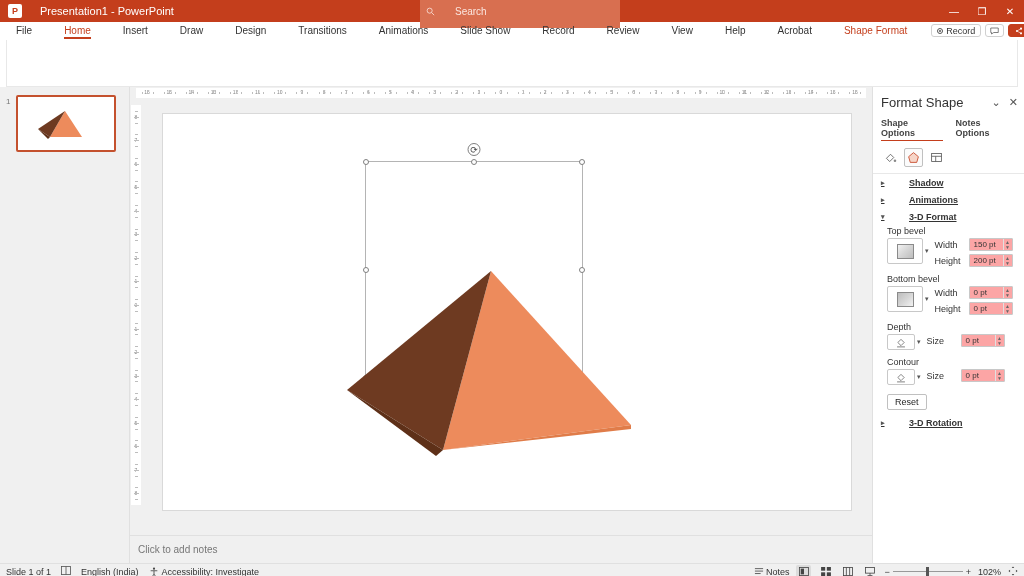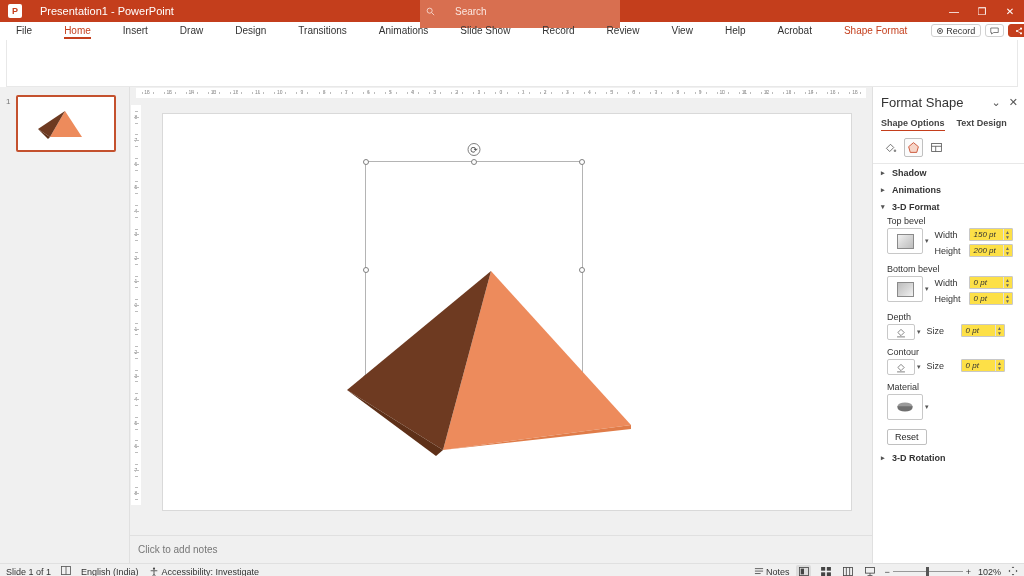--- a/index.html
+++ b/index.html
@@ -144,39 +144,39 @@
   .pane-icons {
     display:flex; gap:4px; padding:4px 8px 6px 8px; border-bottom:1px solid #e8e8e8;
   }
   .pane-icon {
     width:19px;height:19px;display:flex;align-items:center;justify-content:center;
     border:1px solid transparent;border-radius:2px;
   }
   .pane-icon.active { border:1px solid #c0c0c0; background:#fbfbfb;}
   .section {
     padding:3.5px 8px; font-size:9px; font-weight:bold; color:#333;
-    display:flex; align-items:center; gap:5px;
+    display:flex; align-items:center; gap:22px;text-decoration:underline;
   }
   .chev { font-size:7px; color:#555; width:6px; display:inline-block;}
   .field-group { padding:1px 8px 2px 14px; }
   .sublabel { font-size:9px; color:#333; margin-bottom:2px; }
   .row { display:flex; align-items:flex-start; gap:6px; margin-bottom:4px; }
   .gallery-btn {
     width:36px;height:26px;border:1px solid #c8c8c8;background:#fff;border-radius:2px;
     display:flex;align-items:center;justify-content:center;
   }
   .split-arrow { font-size:7px; color:#555; margin-left:2px;}
   .gal-wrap { display:flex; align-items:center; }
   .numrows { display:flex; flex-direction:column; gap:3px; flex:1; }
   .numrow { display:flex; align-items:center; gap:4px; }
   .numlabel { font-size:9px; color:#333; width:30px; }
   .spin {
-    border:1px solid #c8c8c8; background:#fde047; height:13px; width:44px;
+    border:1px solid #c8c8c8; background:#fca5a5; height:13px; width:44px;
     display:flex; align-items:center; font-size:8px; color:#333;
-    padding-left:4px; position:relative; border-radius:1px;font-style:italic;
+    padding-left:4px; position:relative; border-radius:1px;
   }
   .spin .arrows {
     margin-left:auto; display:flex; flex-direction:column;
     border-left:1px solid #e0e0e0; height:100%; justify-content:center;
     align-items:center; width:9px; font-size:5px; line-height:5px; color:#666;
   }
   .reset-btn {
     border:1px solid #c0c0c0; background:#fff; font-size:9px;
     padding:2px 7px; border-radius:2px; margin:3px 0 4px 14px; display:inline-block;
   }
@@ -537,21 +537,21 @@
     <div class="pane-head">
       <div class="pane-title">Format Shape</div>
       <div class="pane-head-btns">
         <span>⌄</span>
         <span>✕</span>
       </div>
     </div>
 
     <div class="pane-tabs">
       <div class="pane-tab active">Shape Options</div>
-      <div class="pane-tab">Text Design</div>
+      <div class="pane-tab">Notes Options</div>
     </div>
 
     <div class="pane-icons">
       <div class="pane-icon">
         <svg width="13" height="13" viewBox="0 0 16 16">
           <path d="M3 9 L8 4 L12 8 L7 13 Z" fill="none" stroke="#555" stroke-width="1"></path>
           <circle cx="13.5" cy="12" r="1.6" fill="#888"></circle>
         </svg>
       </div>
       <div class="pane-icon active">
@@ -699,34 +699,20 @@
               <span class="arrows">
                   <span>▲</span>
                   <span>▼</span>
                 </span>
             </span>
           </div>
         </div>
       </div>
     </div>
 
-    <div class="field-group">
-      <div class="sublabel">Material</div>
-      <div class="row">
-        <div class="gal-wrap">
-          <div class="gallery-btn">
-            <svg width="20" height="14" viewBox="0 0 24 16">
-              <ellipse cx="12" cy="7" rx="9" ry="4.5" fill="#9a9a9a"></ellipse>
-              <path d="M3 7 v2 a9 4.5 0 0 0 18 0 v-2 z" fill="#6f6f6f"></path>
-            </svg>
-          </div>
-          <span class="split-arrow">▾</span>
-        </div>
-      </div>
-    </div>
 
 
     <div class="reset-btn">Reset</div>
 
     <div class="section">
       <span class="chev">▸</span>
       <span>3-D Rotation</span>
     </div>
 
   </div>

